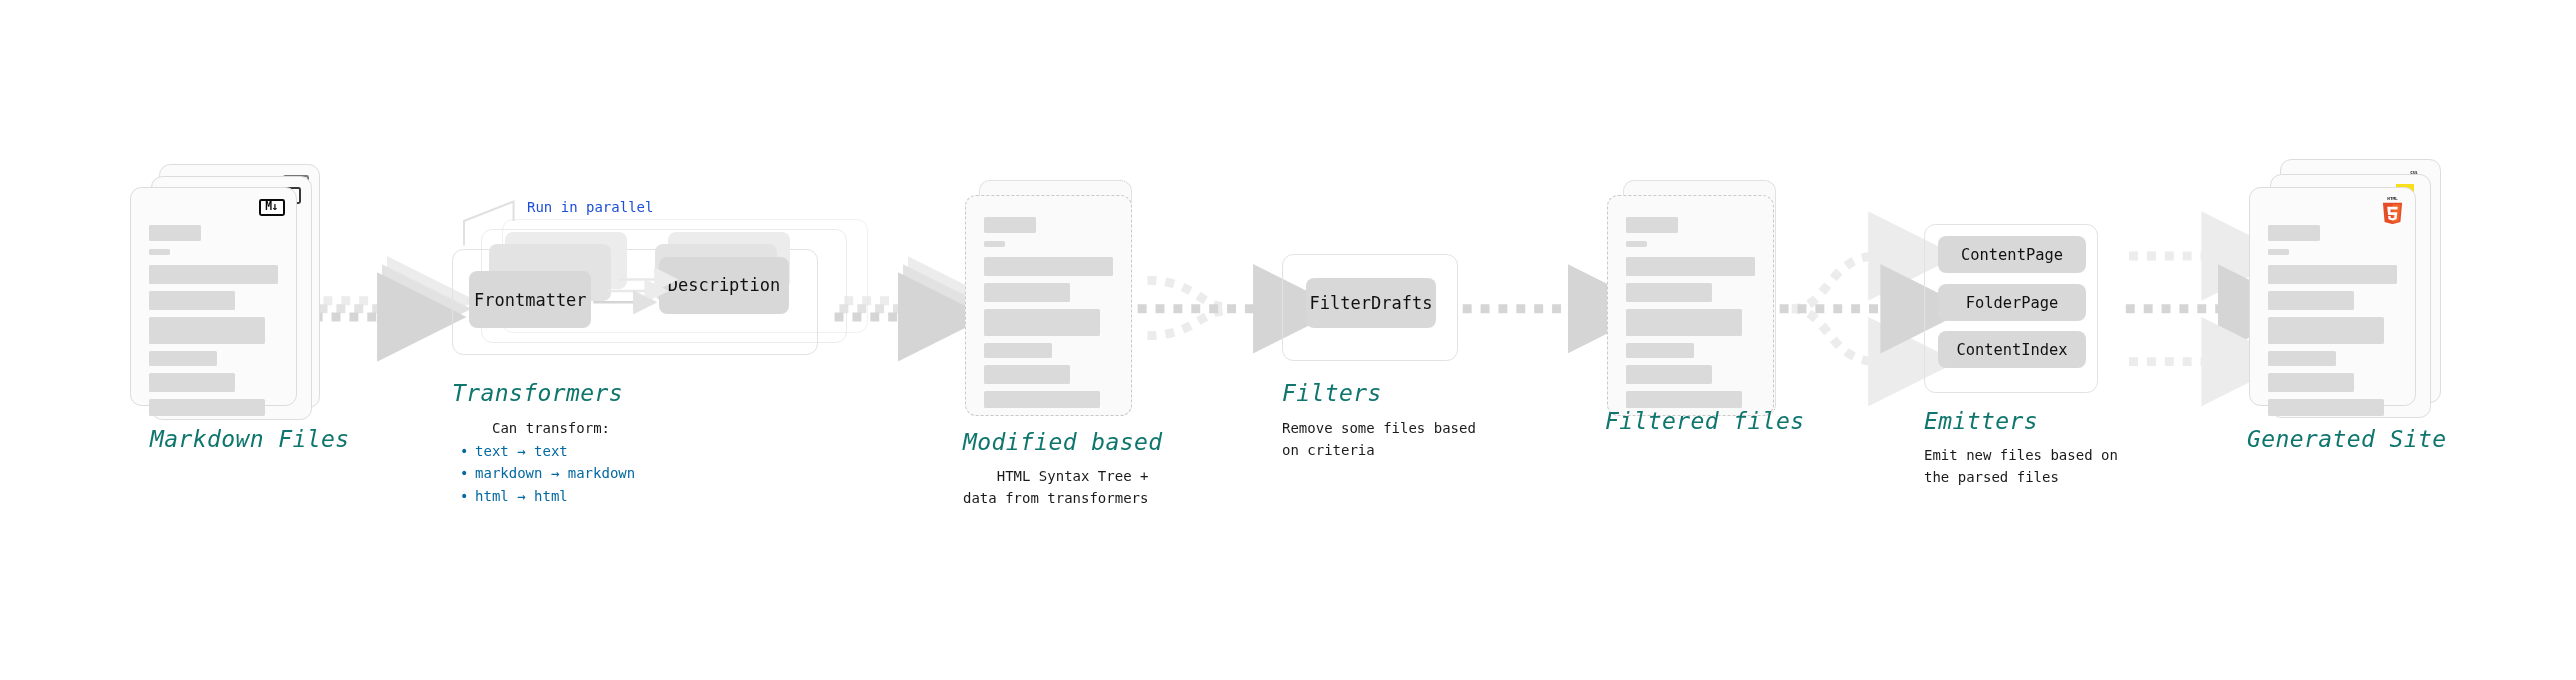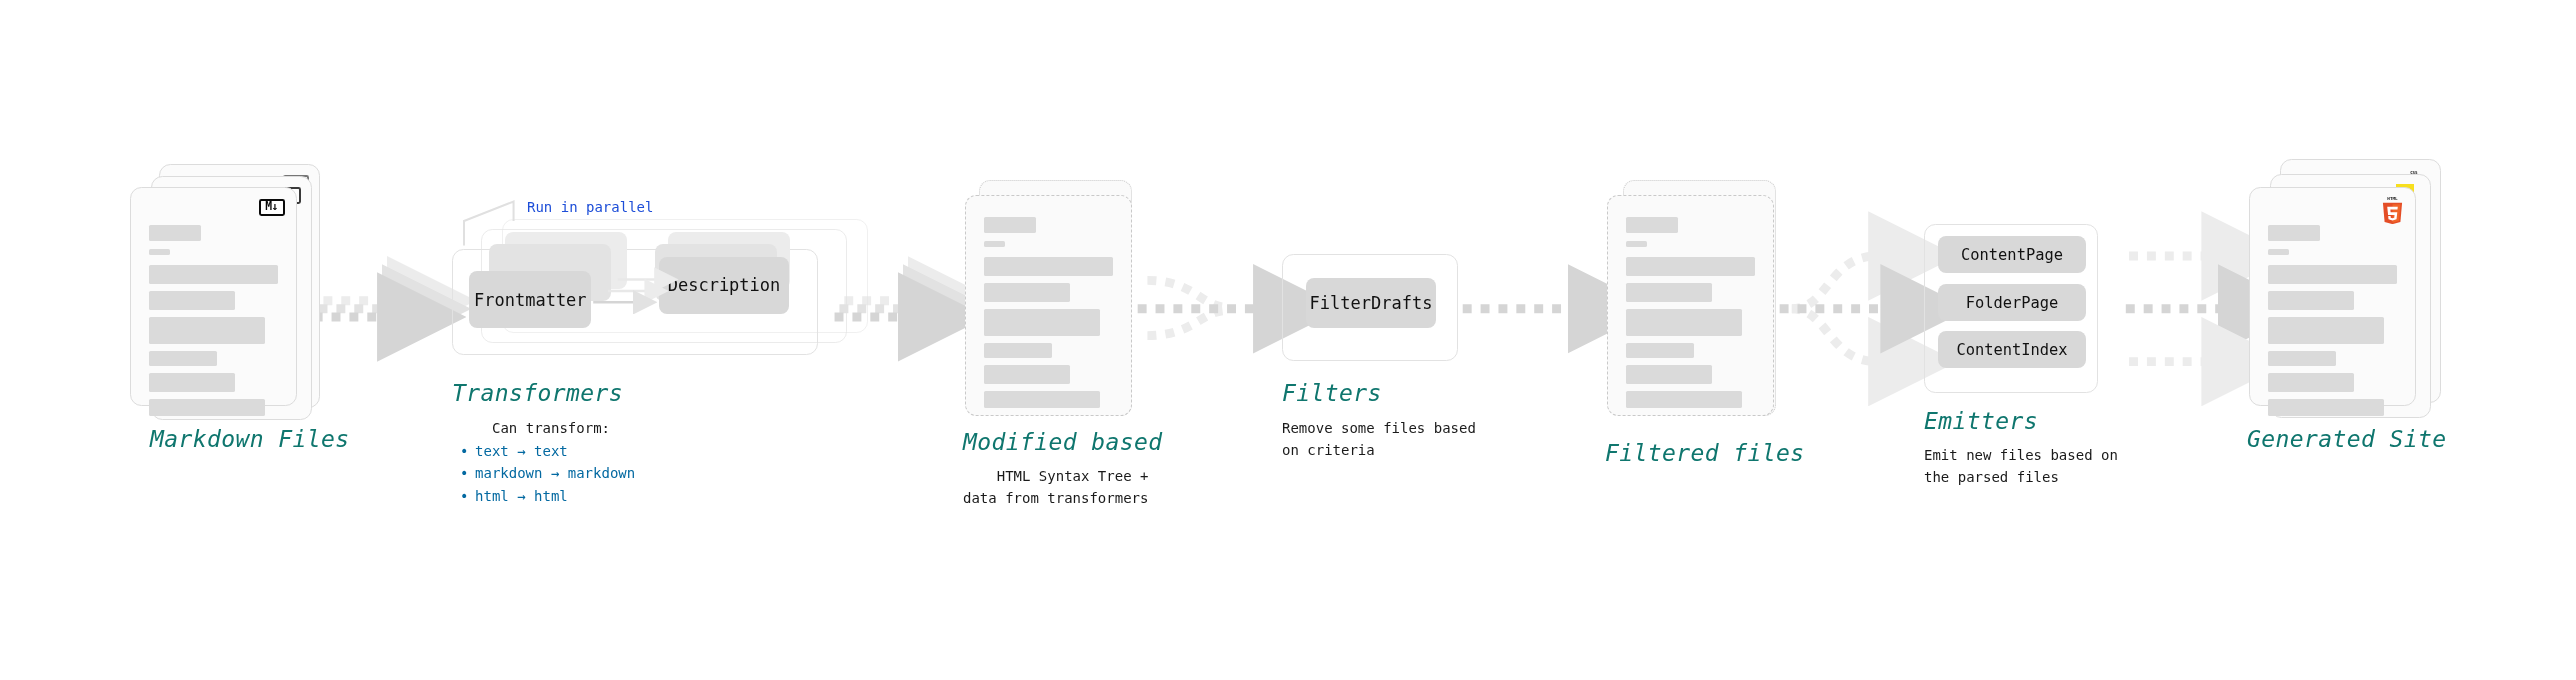--- a/index.html
+++ b/index.html
@@ -222,21 +222,21 @@
         <div class="bar" style="width:21px;height:6.5px;margin-bottom:9.8px;"></div>
         <div class="bar" style="width:100%;height:18.7px;"></div>
         <div class="bar" style="width:67%;height:18.7px;"></div>
         <div class="bar" style="width:90%;height:27px;"></div>
         <div class="bar" style="width:53%;height:14.6px;"></div>
         <div class="bar" style="width:67%;height:18.7px;"></div>
         <div class="bar" style="width:90%;height:17px;"></div>
       </div>
     </div>
   </div>
-  <div class="title" style="left:1605px; top:440px;">Filtered files</div>
+  <div class="title" style="left:1605px; top:408px;">Filtered files</div>
 
   <div class="container-box" style="left:1924px; top:224px; width:174px; height:169px;">
     <div class="chip" style="left:13px; top:11.4px; width:148px; height:37px; font-size:15.4px;">ContentPage</div>
     <div class="chip" style="left:13px; top:59px; width:148px; height:37px; font-size:15.4px;">FolderPage</div>
     <div class="chip" style="left:13px; top:106px; width:148px; height:37px; font-size:15.4px;">ContentIndex</div>
   </div>
   <div class="title" style="left:1924px; top:408px;">Emitters</div>
   <div class="caption" style="left:1924px; top:445px;">Emit new files based on
 the parsed files</div>
 

